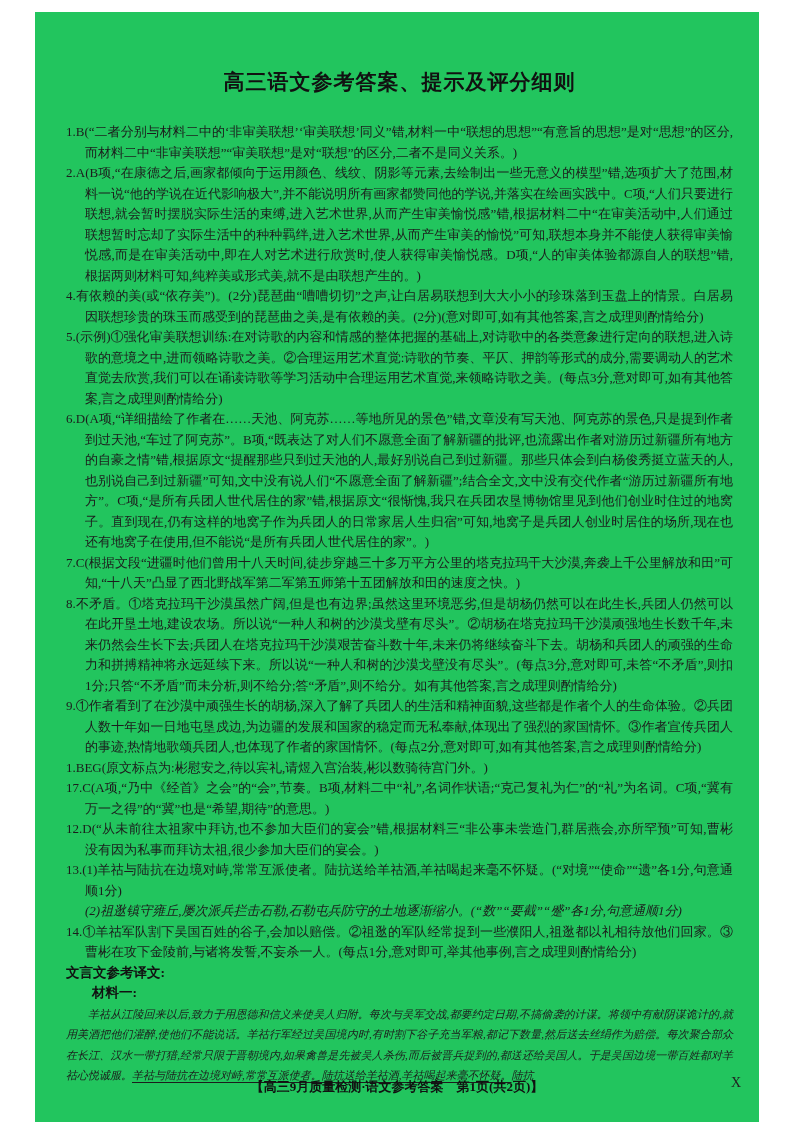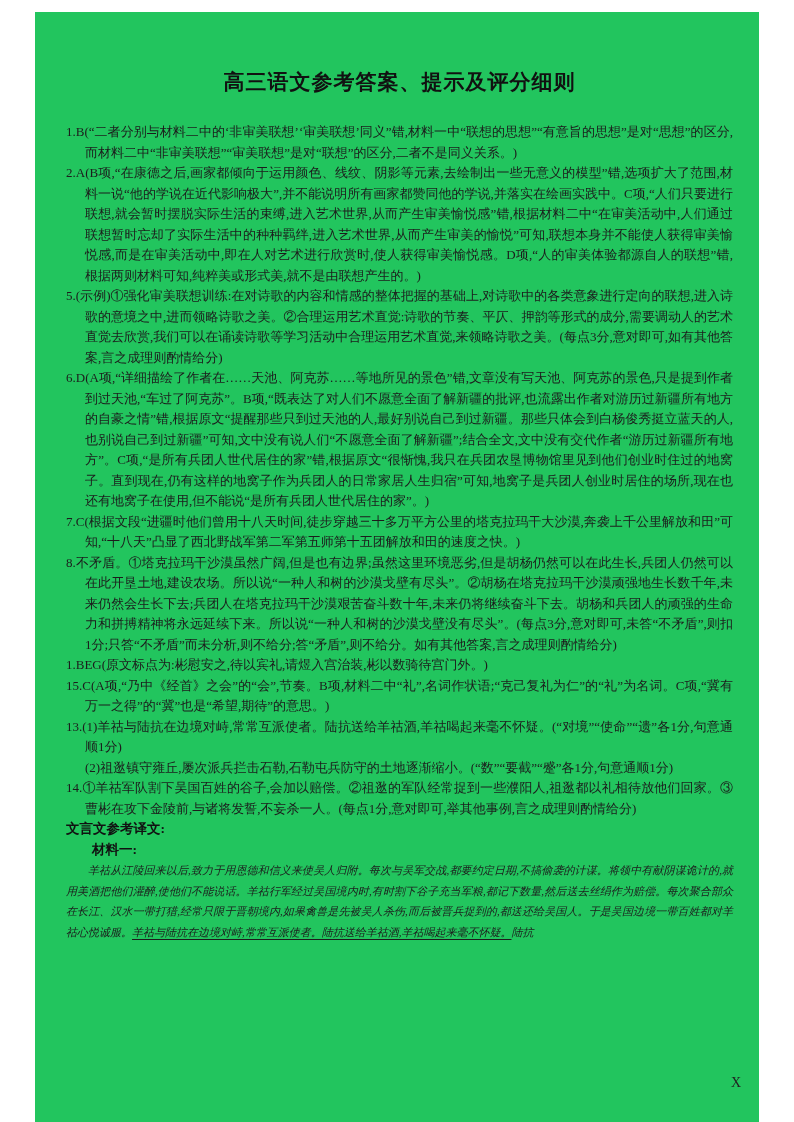--- a/index.html
+++ b/index.html
@@ -28,21 +28,21 @@
   }
   .answers { margin: 0; }
   .ans {
     font-size: 13px;
     line-height: 20.5px;
     text-align: justify;
     word-break: break-all;
     padding-left: 19px;
   }
   .ans .l1 { text-indent: -19px; }
-  .ans .l2 { text-indent: 0; }
+  .ans .l2 { text-indent: 0; font-style: italic; }
   .num { display: inline; }
   .trans-heading {
     font-size: 13.5px;
     line-height: 20.5px;
     font-weight: bold;
     color: #111;
   }
   .material-label {
     font-size: 13.5px;
     line-height: 20.5px;
@@ -90,46 +90,58 @@
     <h1 class="title">高三语文参考答案、提示及评分细则</h1>
 
     <div class="answers">
       <div class="ans">
           <div class="l1"><span class="num">1.</span><span>B(“二者分别与材料二中的‘非审美联想’‘审美联想’同义”错,材料一中“联想的思想”“有意旨的思想”是对“思想”的区分,而材料二中“非审美联想”“审美联想”是对“联想”的区分,二者不是同义关系。)</span></div>
         </div>
       <div class="ans">
           <div class="l1"><span class="num">2.</span><span>A(B项,“在康德之后,画家都倾向于运用颜色、线纹、阴影等元素,去绘制出一些无意义的模型”错,选项扩大了范围,材料一说“他的学说在近代影响极大”,并不能说明所有画家都赞同他的学说,并落实在绘画实践中。C项,“人们只要进行联想,就会暂时摆脱实际生活的束缚,进入艺术世界,从而产生审美愉悦感”错,根据材料二中“在审美活动中,人们通过联想暂时忘却了实际生活中的种种羁绊,进入艺术世界,从而产生审美的愉悦”可知,联想本身并不能使人获得审美愉悦感,而是在审美活动中,即在人对艺术进行欣赏时,使人获得审美愉悦感。D项,“人的审美体验都源自人的联想”错,根据两则材料可知,纯粹美或形式美,就不是由联想产生的。)</span></div>
         </div>
       <div class="ans">
+          <div class="l1"><span class="num">4.</span><span>有依赖的美(或“依存美”)。(2分)琵琶曲“嘈嘈切切”之声,让白居易联想到大大小小的珍珠落到玉盘上的情景。白居易因联想珍贵的珠玉而感受到的琵琶曲之美,是有依赖的美。(2分)(意对即可,如有其他答案,言之成理则酌情给分)</span></div>
+        </div>
+      <div class="ans">
           <div class="l1"><span class="num">5.</span><span>(示例)①强化审美联想训练:在对诗歌的内容和情感的整体把握的基础上,对诗歌中的各类意象进行定向的联想,进入诗歌的意境之中,进而领略诗歌之美。②合理运用艺术直觉:诗歌的节奏、平仄、押韵等形式的成分,需要调动人的艺术直觉去欣赏,我们可以在诵读诗歌等学习活动中合理运用艺术直觉,来领略诗歌之美。(每点3分,意对即可,如有其他答案,言之成理则酌情给分)</span></div>
         </div>
       <div class="ans">
           <div class="l1"><span class="num">6.</span><span>D(A项,“详细描绘了作者在……天池、阿克苏……等地所见的景色”错,文章没有写天池、阿克苏的景色,只是提到作者到过天池,“车过了阿克苏”。B项,“既表达了对人们不愿意全面了解新疆的批评,也流露出作者对游历过新疆所有地方的自豪之情”错,根据原文“提醒那些只到过天池的人,最好别说自己到过新疆。那些只体会到白杨俊秀挺立蓝天的人,也别说自己到过新疆”可知,文中没有说人们“不愿意全面了解新疆”;结合全文,文中没有交代作者“游历过新疆所有地方”。C项,“是所有兵团人世代居住的家”错,根据原文“很惭愧,我只在兵团农垦博物馆里见到他们创业时住过的地窝子。直到现在,仍有这样的地窝子作为兵团人的日常家居人生归宿”可知,地窝子是兵团人创业时居住的场所,现在也还有地窝子在使用,但不能说“是所有兵团人世代居住的家”。)</span></div>
         </div>
       <div class="ans">
           <div class="l1"><span class="num">7.</span><span>C(根据文段“进疆时他们曾用十八天时间,徒步穿越三十多万平方公里的塔克拉玛干大沙漠,奔袭上千公里解放和田”可知,“十八天”凸显了西北野战军第二军第五师第十五团解放和田的速度之快。)</span></div>
         </div>
       <div class="ans">
           <div class="l1"><span class="num">8.</span><span>不矛盾。①塔克拉玛干沙漠虽然广阔,但是也有边界;虽然这里环境恶劣,但是胡杨仍然可以在此生长,兵团人仍然可以在此开垦土地,建设农场。所以说“一种人和树的沙漠戈壁有尽头”。②胡杨在塔克拉玛干沙漠顽强地生长数千年,未来仍然会生长下去;兵团人在塔克拉玛干沙漠艰苦奋斗数十年,未来仍将继续奋斗下去。胡杨和兵团人的顽强的生命力和拼搏精神将永远延续下来。所以说“一种人和树的沙漠戈壁没有尽头”。(每点3分,意对即可,未答“不矛盾”,则扣1分;只答“不矛盾”而未分析,则不给分;答“矛盾”,则不给分。如有其他答案,言之成理则酌情给分)</span></div>
         </div>
       <div class="ans">
+          <div class="l1"><span class="num">9.</span><span>①作者看到了在沙漠中顽强生长的胡杨,深入了解了兵团人的生活和精神面貌,这些都是作者个人的生命体验。②兵团人数十年如一日地屯垦戍边,为边疆的发展和国家的稳定而无私奉献,体现出了强烈的家国情怀。③作者宣传兵团人的事迹,热情地歌颂兵团人,也体现了作者的家国情怀。(每点2分,意对即可,如有其他答案,言之成理则酌情给分)</span></div>
+        </div>
+      <div class="ans">
           <div class="l1"><span class="num">1.</span><span>BEG(原文标点为:彬慰安之,待以宾礼,请煜入宫治装,彬以数骑待宫门外。)</span></div>
         </div>
       <div class="ans">
-          <div class="l1"><span class="num">15.</span><span>C(A项,“乃中《经首》之会”的“会”,节奏。B项,材料二中“礼”,名词作状语;“克己复礼为仁”的“礼”为名词。C项,“冀有万一之得”的“冀”也是“希望,期待”的意思。)</span></div>
+          <div class="l1"><span class="num">17.</span><span>C(A项,“乃中《经首》之会”的“会”,节奏。B项,材料二中“礼”,名词作状语;“克己复礼为仁”的“礼”为名词。C项,“冀有万一之得”的“冀”也是“希望,期待”的意思。)</span></div>
+        </div>
+      <div class="ans">
+          <div class="l1"><span class="num">12.</span><span>D(“从未前往太祖家中拜访,也不参加大臣们的宴会”错,根据材料三“非公事未尝造门,群居燕会,亦所罕预”可知,曹彬没有因为私事而拜访太祖,很少参加大臣们的宴会。)</span></div>
         </div>
       <div class="ans">
         <div class="l1"><span class="num">13.</span><span>(1)羊祜与陆抗在边境对峙,常常互派使者。陆抗送给羊祜酒,羊祜喝起来毫不怀疑。(“对境”“使命”“遗”各1分,句意通顺1分)</span></div>
         <div class="l2">(2)祖逖镇守雍丘,屡次派兵拦击石勒,石勒屯兵防守的土地逐渐缩小。(“数”“要截”“蹙”各1分,句意通顺1分)</div>
       </div>
       <div class="ans">
           <div class="l1"><span class="num">14.</span><span>①羊祜军队割下吴国百姓的谷子,会加以赔偿。②祖逖的军队经常捉到一些濮阳人,祖逖都以礼相待放他们回家。③曹彬在攻下金陵前,与诸将发誓,不妄杀一人。(每点1分,意对即可,举其他事例,言之成理则酌情给分)</span></div>
         </div>
     </div>
 
     <div class="trans-heading">文言文参考译文:</div>
     <div class="material-label">材料一:</div>
     <div class="trans-para"><span>羊祜从江陵回来以后,致力于用恩德和信义来使吴人归附。每次与吴军交战,都要约定日期,不搞偷袭的计谋。将领中有献阴谋诡计的,就用美酒把他们灌醉,使他们不能说话。羊祜行军经过吴国境内时,有时割下谷子充当军粮,都记下数量,然后送去丝绢作为赔偿。每次聚合部众在长江、汉水一带打猎,经常只限于晋朝境内,如果禽兽是先被吴人杀伤,而后被晋兵捉到的,都送还给吴国人。于是吴国边境一带百姓都对羊祜心悦诚服。</span><span class="ul">羊祜与陆抗在边境对峙,常常互派使者。陆抗送给羊祜酒,羊祜喝起来毫不怀疑。</span><span>陆抗</span></div>
 
   </div>
 
+  <div class="footer">
+    <span>【高三9月质量检测·语文参考答案　第1页(共2页)】</span>
+  </div>
   <div class="corner-mark">X</div>
 </div>
 
 </body></html>

